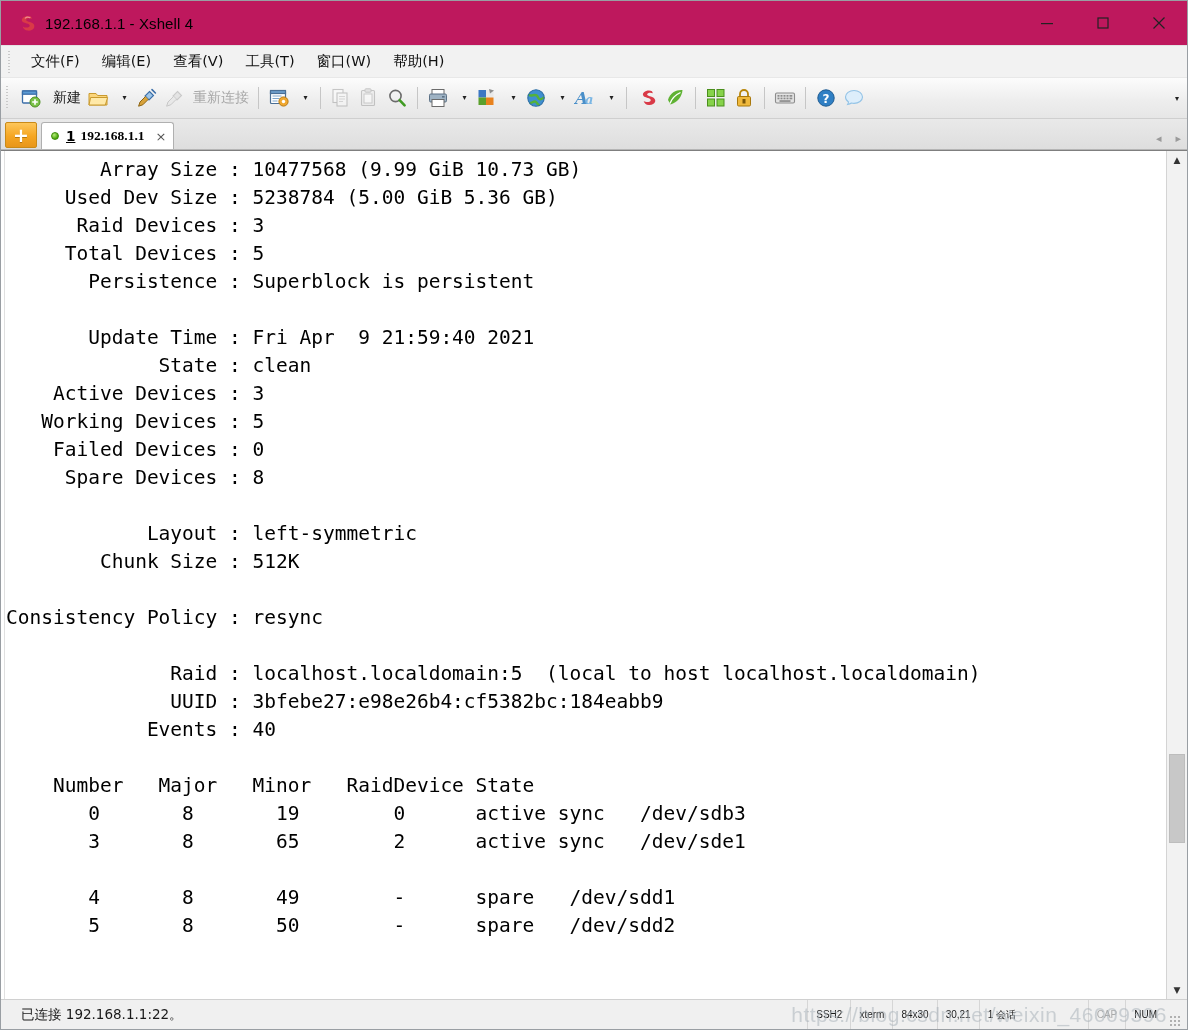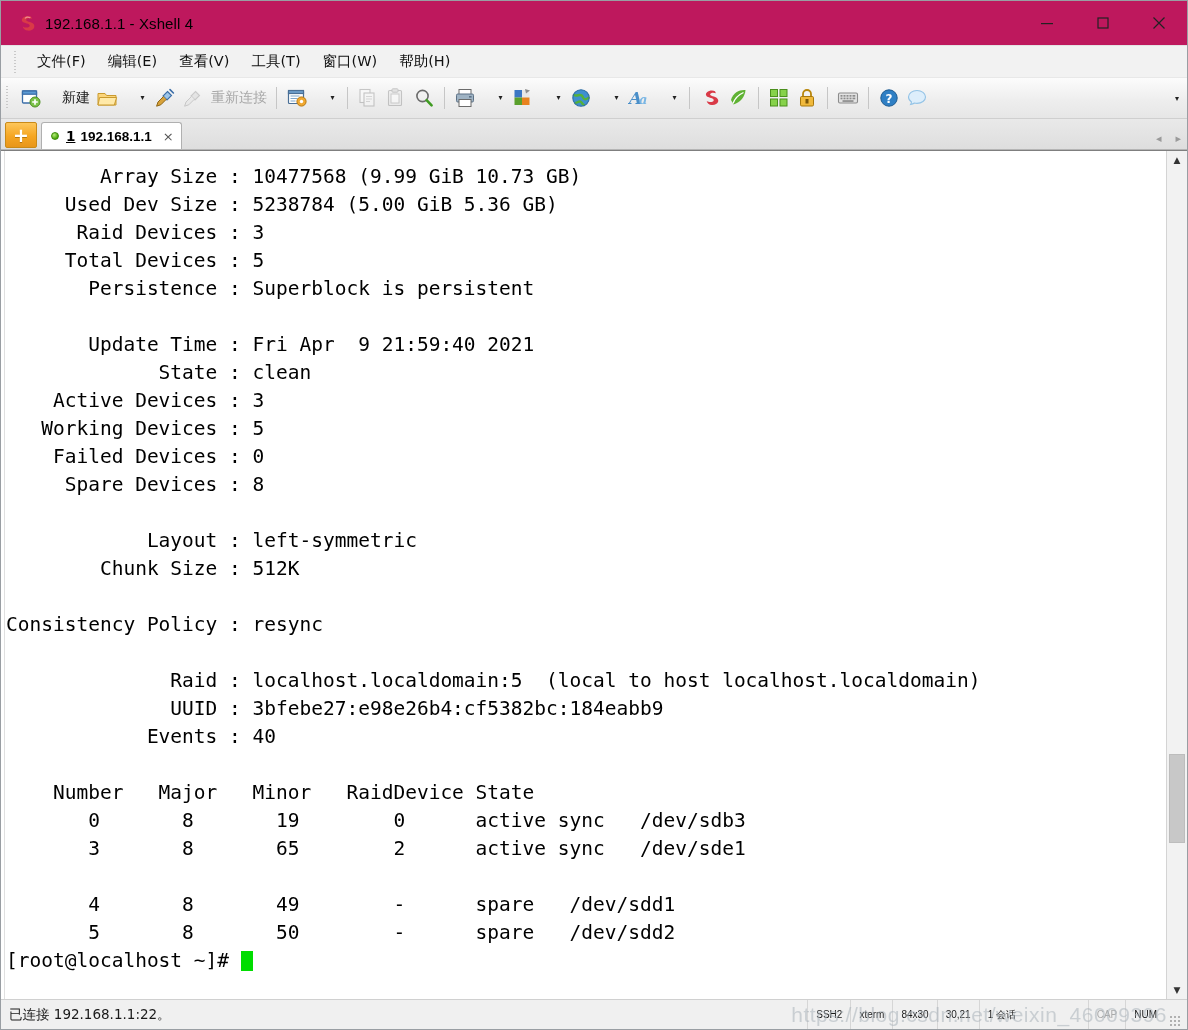--- a/index.html
+++ b/index.html
@@ -49,21 +49,21 @@
     font-family: "DejaVu Sans", sans-serif;
   }
   .win-btn svg { display: block; }
 
   
   .menubar {
     height: 32px; min-height: 32px;
     background: #f2f2f2;
     display: flex; align-items: center;
     border-top: 1px solid #e3e3e3;
-    padding-left: 12px;
+    padding-left: 6px;
     box-sizing: border-box;
   }
   .menubar .grip {
     width: 7px; height: 22px; margin-right: 6px;
     background-image:
       repeating-linear-gradient(to bottom, #c9c9c9 0px, #c9c9c9 1px, transparent 1px, transparent 3px);
     background-position: 1px 0;
     background-size: 2px 100%;
     background-repeat: repeat-y;
   }
@@ -89,21 +89,21 @@
     width: 7px; height: 24px; margin-right: 5px;
     background-image:
       repeating-linear-gradient(to bottom, #c9c9c9 0px, #c9c9c9 1px, transparent 1px, transparent 3px);
     background-position: 1px 0;
     background-size: 2px 100%;
     background-repeat: repeat-y;
   }
   .tb-btn {
     display: flex; align-items: center;
     height: 30px; padding: 0 3px;
-    gap: 19px;
+    gap: 10px;
     justify-content: space-between;
   }
   .tb-label {
     font-size: 14px; color: #1a1a1a;
     font-family: "DejaVu Sans", "Liberation Sans", sans-serif;
     margin-left: 1px;
   }
   .tb-label.disabled { color: #a8a8a8; }
   .tb-sep {
     width: 1px; height: 22px; margin: 0 6px;
@@ -162,21 +162,21 @@
     margin-right: 7px; flex: none;
     box-sizing: border-box;
   }
   .tab-index {
     font-size: 13.5px; font-weight: bold; color: #000;
     text-decoration: underline; margin-right: 5px;
     font-family: "DejaVu Sans", "Liberation Sans", sans-serif;
   }
   .tab-label {
     font-size: 13.5px; font-weight: bold; color: #000;
-    font-family: Liberation Sans, sans-serif;
+    font-family: Liberation Serif, serif;
     white-space: nowrap;
   }
   .tab-close {
     margin-left: 11px; font-size: 13px; color: #555;
     font-family: "DejaVu Sans", sans-serif; line-height: 1;
   }
   .tabstrip-nav {
     position: absolute; right: 6px; bottom: 5px;
     display: flex; gap: 14px;
   }
@@ -197,21 +197,21 @@
   .term-leftedge {
     width: 3px; background: #ffffff;
     border-right: 1px solid #e0e0e0;
     flex: none;
   }
   .term {
     flex: 1 1 auto;
     position: relative;
     background: #ffffff;
     overflow: hidden;
-    padding-top: 12px;
+    padding-top: 5px;
     box-sizing: border-box;
   }
   .term-line {
     font-family: "DejaVu Sans Mono", "Liberation Mono", monospace;
     font-size: 19.5px;
     line-height: 28px;
     color: #000000;
     white-space: pre;
     letter-spacing: 0px;
     padding-left: 1px;
@@ -250,21 +250,21 @@
   .statusbar {
     height: 30px; min-height: 30px;
     background: #f0f0f0;
     border-top: 1px solid #d0d0d0;
     display: flex; align-items: center;
     position: relative;
     box-sizing: border-box;
   }
   .status-left {
     font-size: 13.5px; color: #1a1a1a;
-    padding-left: 8px;
+    padding-left: 20px;
     font-family: "DejaVu Sans", "Liberation Sans", sans-serif;
     white-space: nowrap;
   }
   .status-right {
     position: absolute; right: 0; top: 0; bottom: 0;
     display: flex; align-items: stretch;
   }
   .status-cell {
     display: flex; align-items: center; justify-content: center;
     padding: 0 8px;
@@ -608,21 +608,20 @@
           <div class="term-line">              UUID : 3bfebe27:e98e26b4:cf5382bc:184eabb9</div>
           <div class="term-line">            Events : 40</div>
           <div class="term-line">&nbsp;</div>
           <div class="term-line">    Number   Major   Minor   RaidDevice State</div>
           <div class="term-line">       0       8       19        0      active sync   /dev/sdb3</div>
           <div class="term-line">       3       8       65        2      active sync   /dev/sde1</div>
           <div class="term-line">&nbsp;</div>
           <div class="term-line">       4       8       49        -      spare   /dev/sdd1</div>
           <div class="term-line">       5       8       50        -      spare   /dev/sdd2</div>
         </div>
-      <div class="term-line"><span>[root@localhost ~]# </span><span class="cursor-block"></span></div>
 
     </div>
     <div class="term-scroll">
       <div class="scroll-arrow">▲</div>
       <div class="scroll-track">
         <div class="scroll-thumb"></div>
       </div>
       <div class="scroll-arrow">▼</div>
     </div>
   </div>

